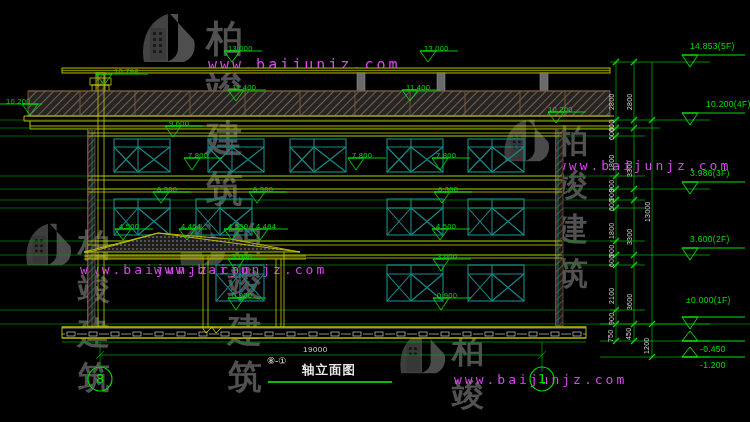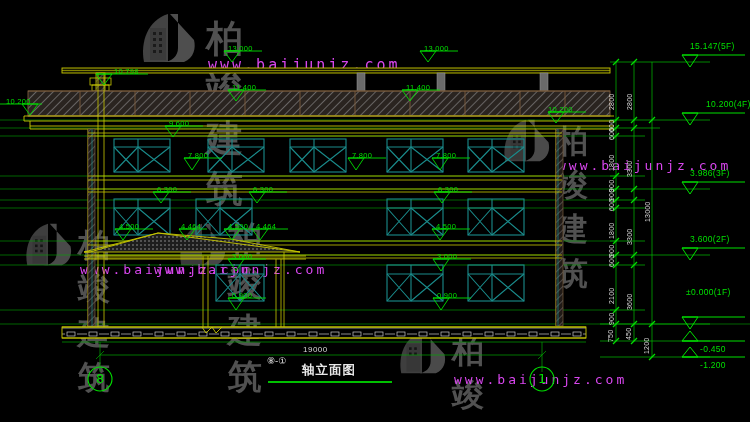--- a/index.html
+++ b/index.html
@@ -479,25 +479,25 @@
   <div class="cad lvl" style="left:119px;top:222px">4.500</div>
   <div class="cad lvl" style="left:181px;top:222px">4.464</div>
   <div class="cad lvl" style="left:228px;top:222px">4.500</div>
   <div class="cad lvl" style="left:256px;top:222px">4.464</div>
   <div class="cad lvl" style="left:436px;top:222px">4.500</div>
   <div class="cad lvl" style="left:232px;top:252px">3.000</div>
   <div class="cad lvl" style="left:437px;top:252px">3.000</div>
   <div class="cad lvl" style="left:232px;top:291px">0.900</div>
   <div class="cad lvl" style="left:437px;top:291px">0.900</div>
 
-  <div class="cad lvlR" style="left:690px;top:41px">15.147(5F)</div>
+  <div class="cad lvlR" style="left:690px;top:41px">14.853(5F)</div>
   <div class="cad lvlR" style="left:706px;top:99px">10.200(4F)</div>
   <div class="cad lvlR" style="left:690px;top:168px">3.986(3F)</div>
   <div class="cad lvlR" style="left:690px;top:234px">3.600(2F)</div>
-  <div class="cad lvlR" style="left:686px;top:287px">±0.000(1F)</div>
+  <div class="cad lvlR" style="left:686px;top:295px">±0.000(1F)</div>
   <div class="cad lvlR" style="left:700px;top:344px">-0.450</div>
   <div class="cad lvlR" style="left:700px;top:360px">-1.200</div>
 
   <div class="cad dimv" style="left:608px;top:74px;height:36px">2800</div>
   <div class="cad dimv" style="left:608px;top:118px;height:14px">600</div>
   <div class="cad dimv" style="left:608px;top:126px;height:14px">600</div>
   <div class="cad dimv" style="left:608px;top:141px;height:30px">1800</div>
   <div class="cad dimv" style="left:608px;top:174px;height:18px">900</div>
   <div class="cad dimv" style="left:608px;top:183px;height:18px">900</div>
   <div class="cad dimv" style="left:608px;top:198px;height:13px">600</div>

